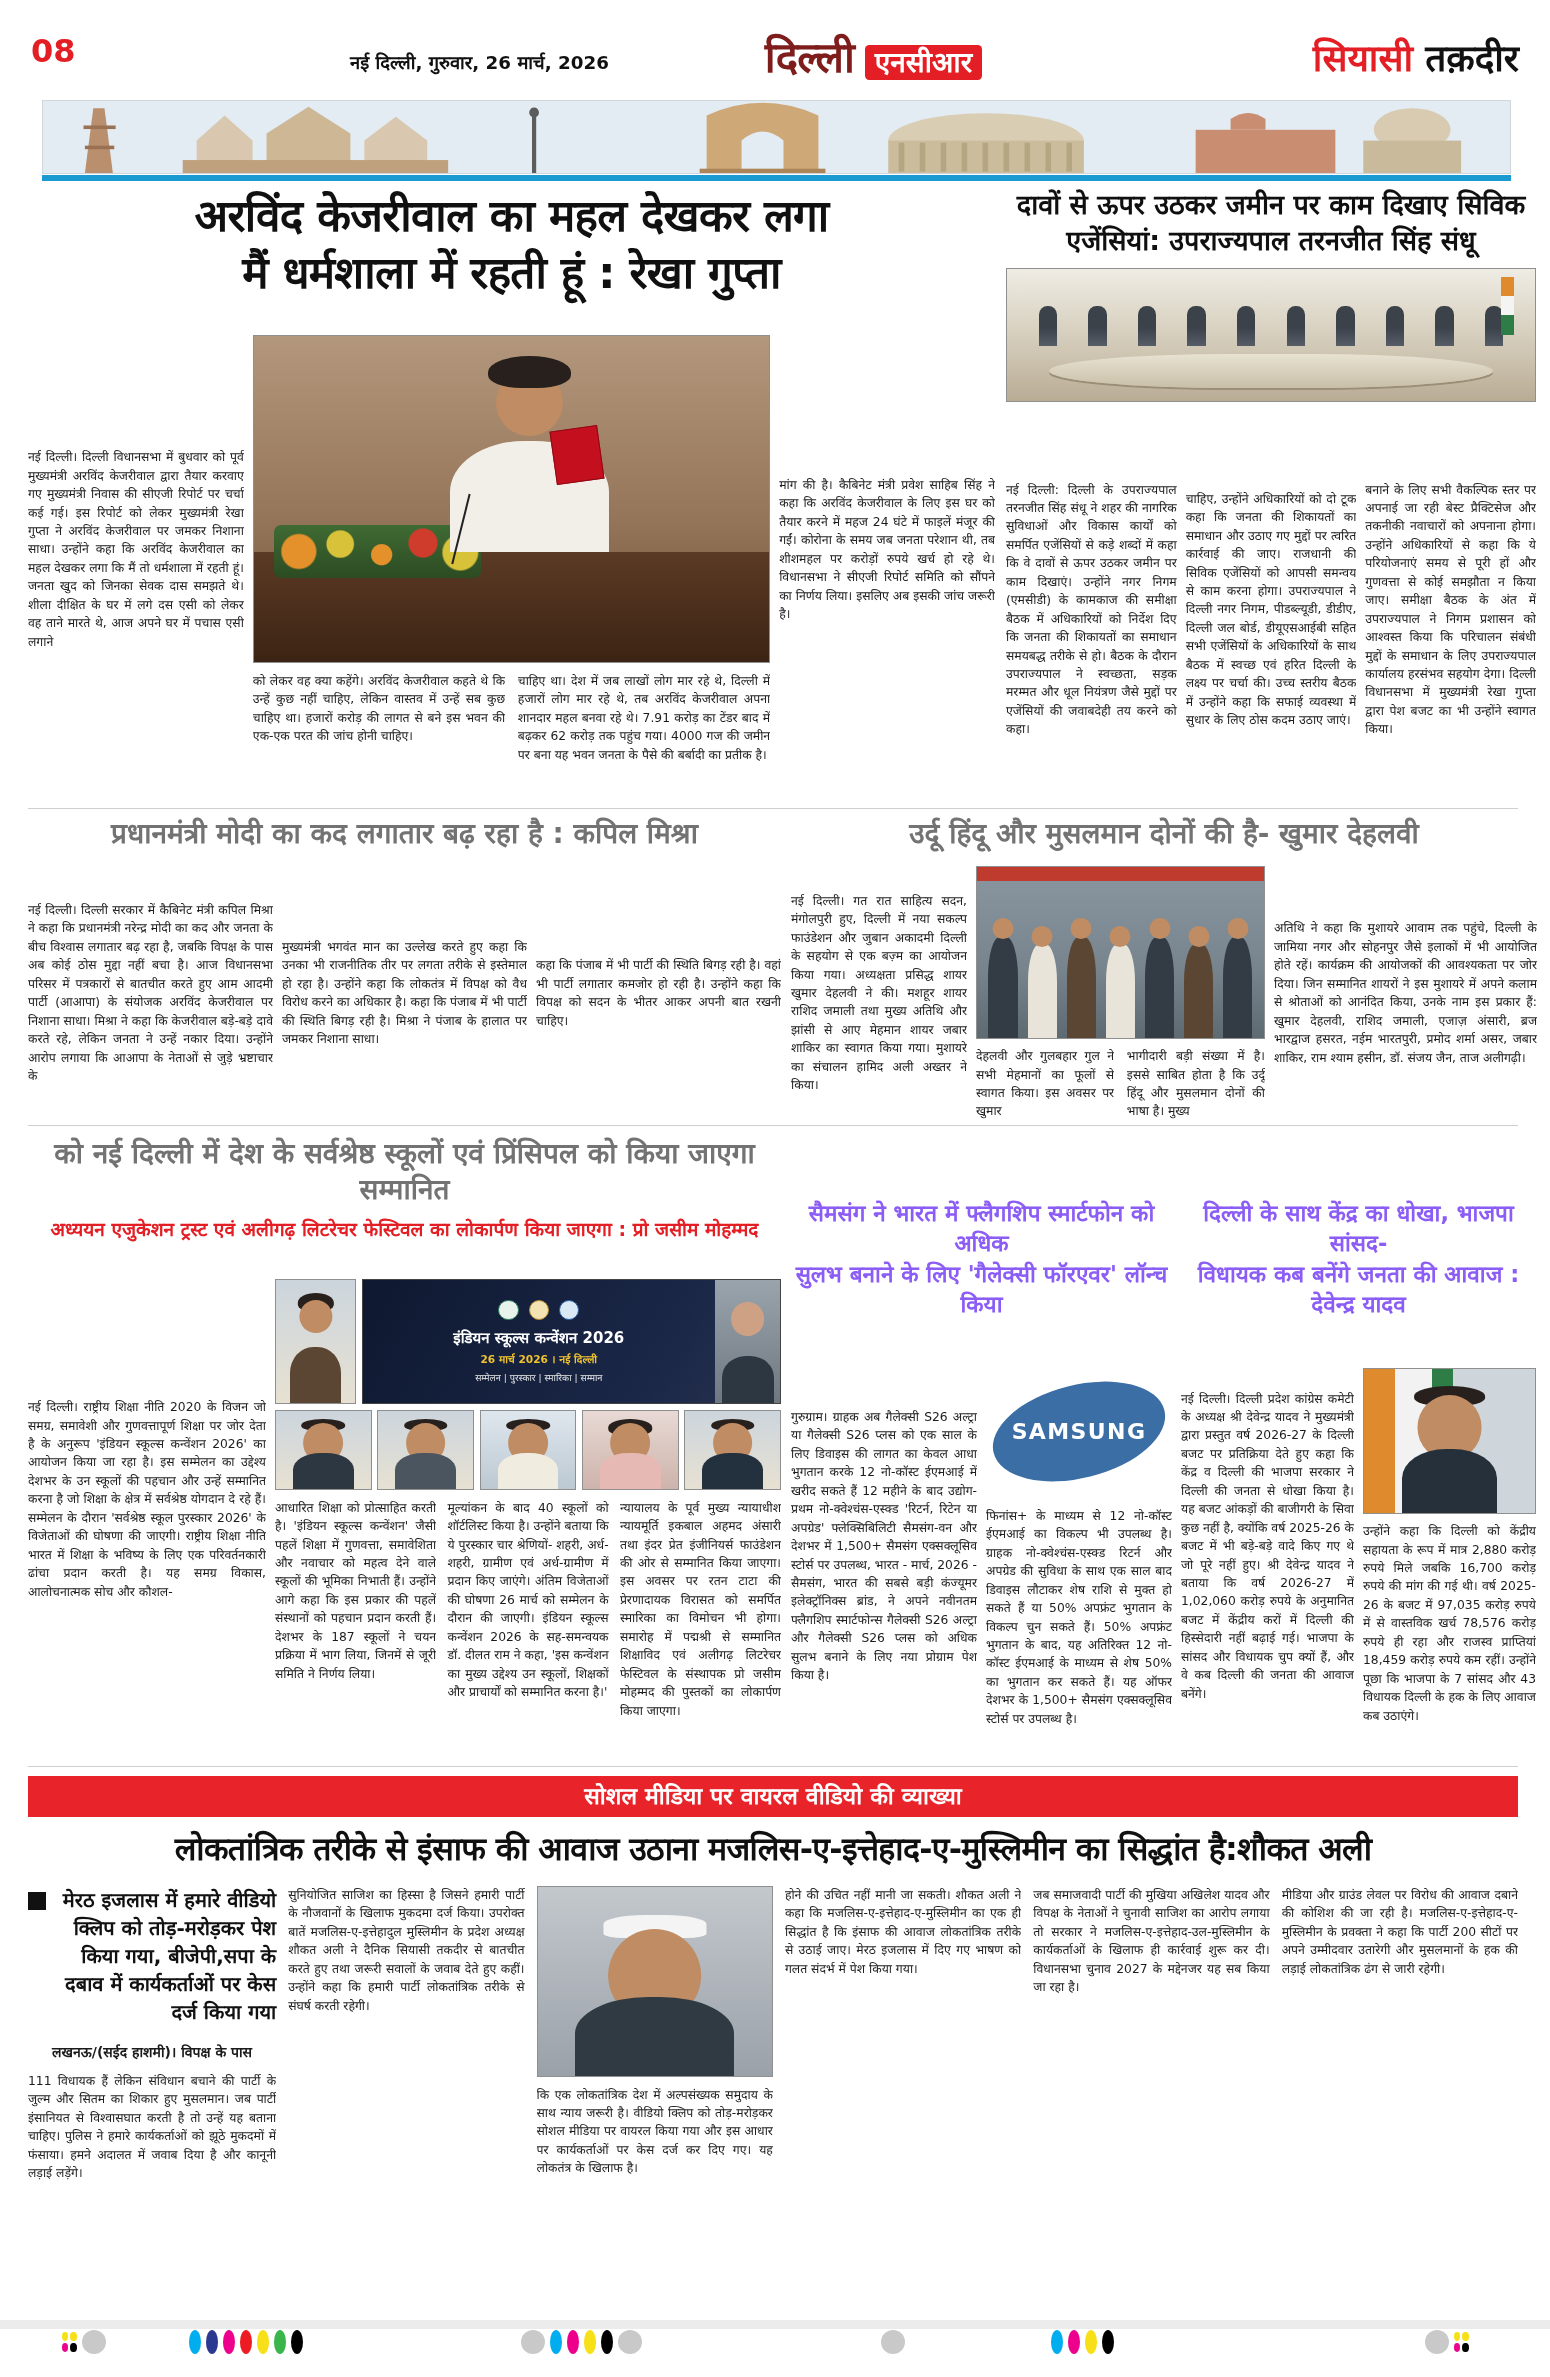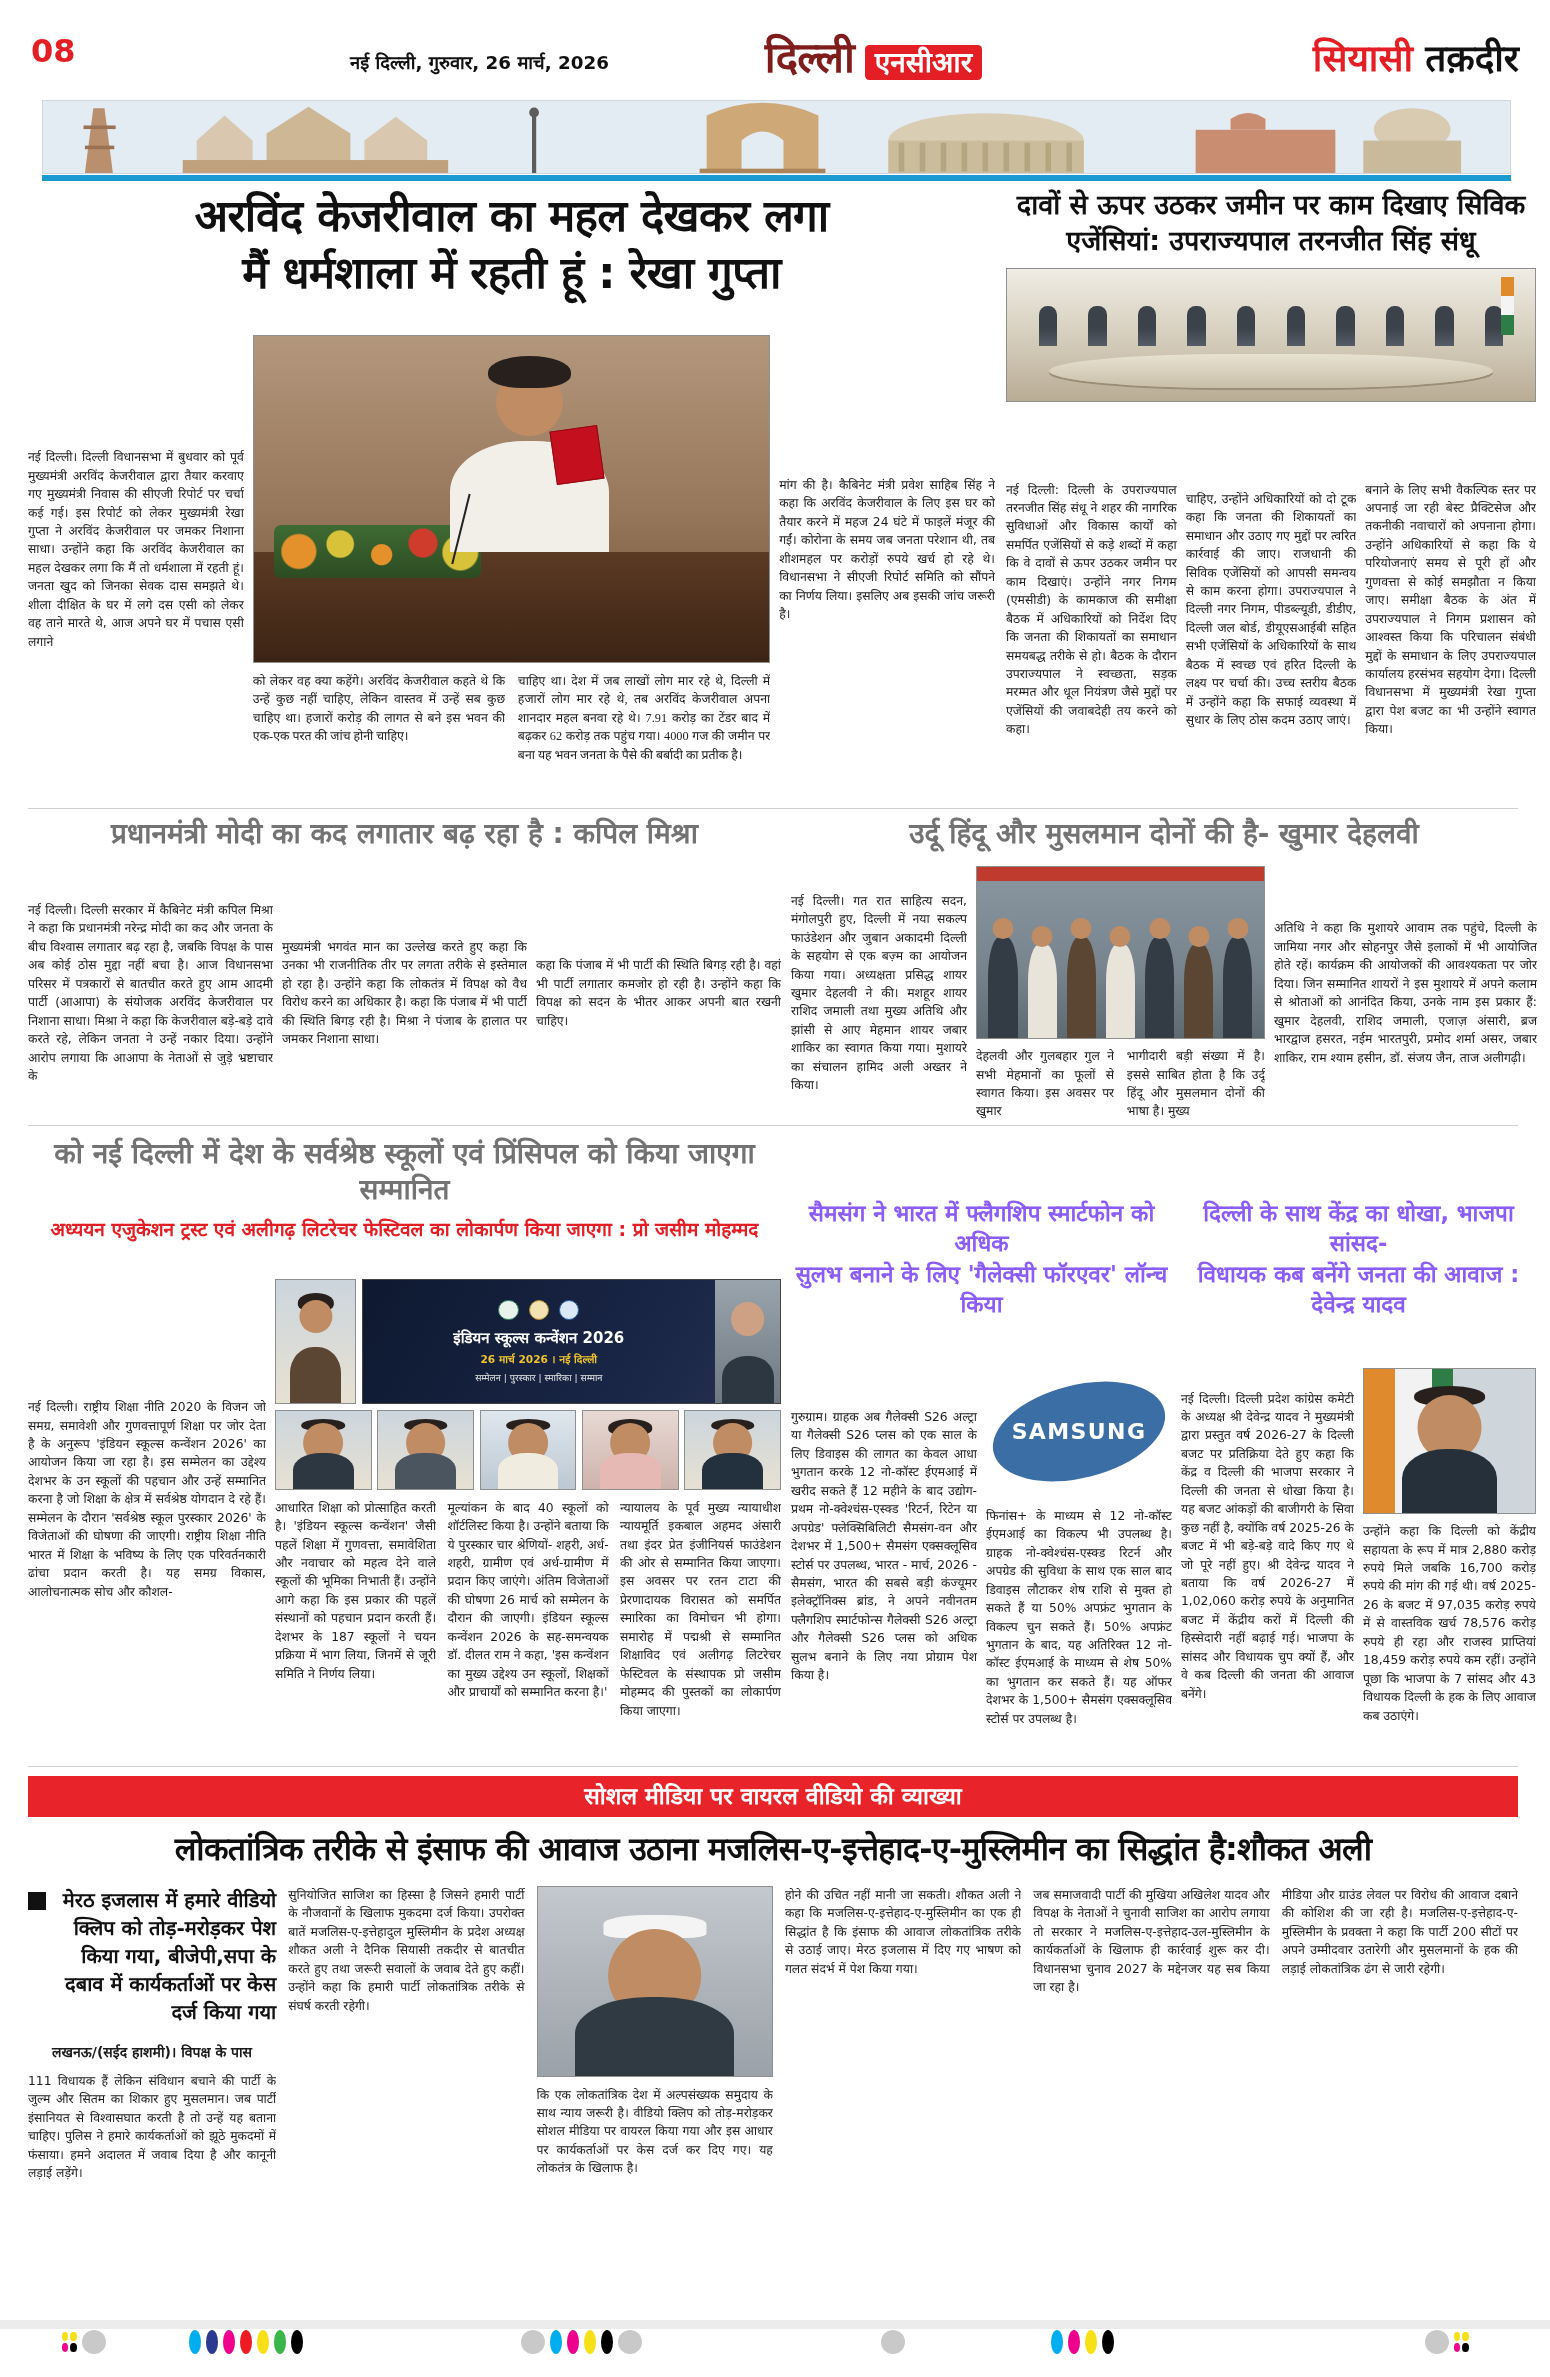--- a/index.html
+++ b/index.html
@@ -188,21 +188,21 @@
       <rect x="1890" y="55" width="140" height="45" fill="#c9ba9b"></rect>
     </svg>
   </div>
   <div class="bluebar"></div>
 
   <div class="art" style="left:28px;top:187px;width:967px;">
     <div class="hl-xl">अरविंद केजरीवाल का महल देखकर लगा</div>
     <div class="hl-xl">मैं धर्मशाला में रहती हूं : रेखा गुप्ता</div>
     <div class="bodyrow" style="height:474px;">
       <div class="col" style="width:227px;">नई दिल्ली। दिल्ली विधानसभा में बुधवार को पूर्व मुख्यमंत्री अरविंद केजरीवाल द्वारा तैयार करवाए गए मुख्यमंत्री निवास की सीएजी रिपोर्ट पर चर्चा कई गई। इस रिपोर्ट को लेकर मुख्यमंत्री रेखा गुप्ता ने अरविंद केजरीवाल पर जमकर निशाना साधा। उन्होंने कहा कि अरविंद केजरीवाल का महल देखकर लगा कि मैं तो धर्मशाला में रहती हूं। जनता खुद को जिनका सेवक दास समझते थे। शीला दीक्षित के घर में लगे दस एसी को लेकर वह ताने मारते थे, आज अपने घर में पचास एसी लगाने</div>
-      <div class="stack" style="width:544px;font-family:Liberation Serif, serif;">
+      <div class="stack" style="width:544px;">
         <div class="photo ph-rekha" style="height:326px;">
           <div class="podium"></div>
           <div class="flowers"></div>
           <div class="head" style="left:47%;top:10%;width:13%;padding-top:13%;"></div>
           <div class="hair" style="left:45.5%;top:6%;width:16%;height:10%;"></div>
           <div class="torso" style="left:38%;width:31%;bottom:34%;height:34%;background:#f2efe8;"></div>
           <div class="book"></div>
           <div class="mic"></div>
         </div>
         <div style="display:flex;gap:12.7px;flex:1;">

